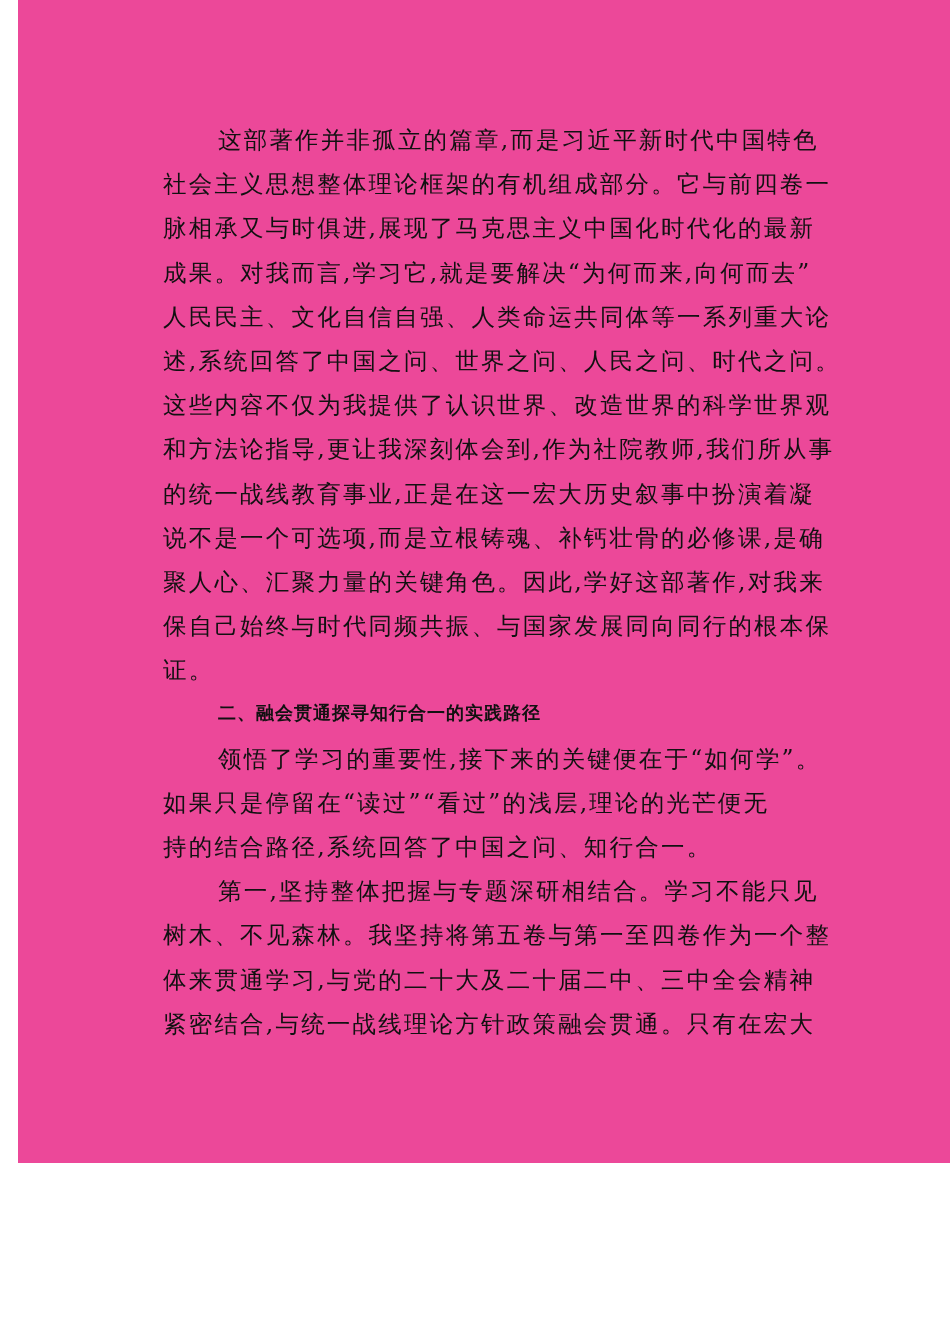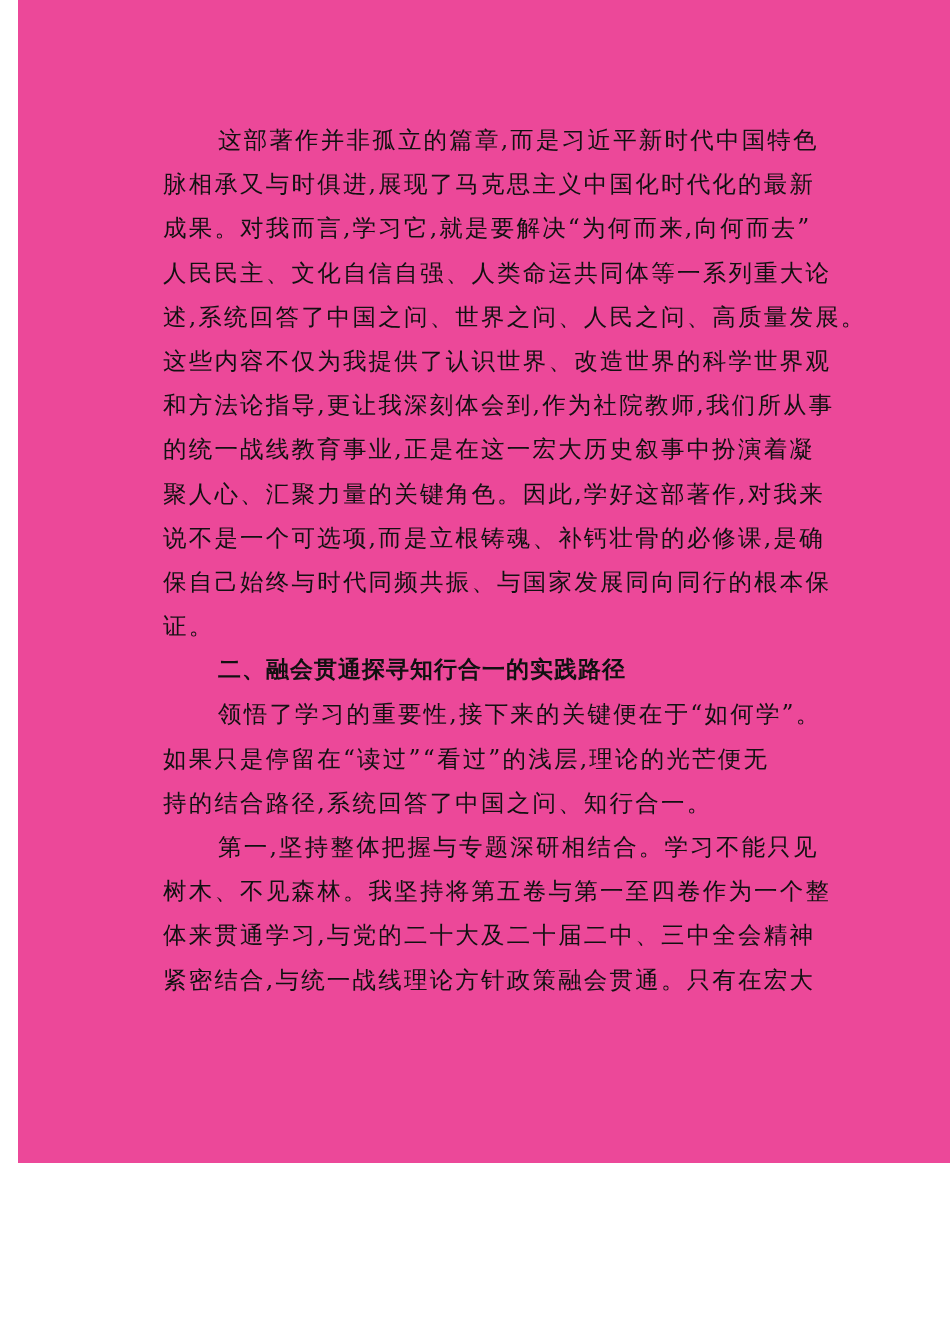--- a/index.html
+++ b/index.html
@@ -11,41 +11,42 @@
     position: absolute; left: 145px; top: 118px; width: 664px;
     font-family: "DejaVu Serif", "Liberation Serif", serif;
     color: #111111;
   }
   .line {
     height: 44.2px; line-height: 44.2px; font-size: 23.5px; white-space: nowrap;
     letter-spacing: 2.2px;
   }
   .indent { padding-left: 55px; }
   .heading {
-    font-family: Liberation Serif, serif;
-    font-weight: bold; letter-spacing: 1px; font-size: 23px;
+    font-family: Liberation Mono, monospace;
+    font-weight: bold; letter-spacing: 1px; font-size: 18px;
   }
 </style>
 </head>
 <body>
 
 <div class="page">
   <div class="content">
 
     <div>
       <div class="line indent">这部著作并非孤立的篇章,而是习近平新时代中国特色</div>
+      <div class="line">社会主义思想整体理论框架的有机组成部分。它与前四卷一</div>
       <div class="line">脉相承又与时俱进,展现了马克思主义中国化时代化的最新</div>
       <div class="line">成果。对我而言,学习它,就是要解决“为何而来,向何而去”</div>
       <div class="line">人民民主、文化自信自强、人类命运共同体等一系列重大论</div>
-      <div class="line">述,系统回答了中国之问、世界之问、人民之问、高质量发展。</div>
+      <div class="line">述,系统回答了中国之问、世界之问、人民之问、时代之问。</div>
       <div class="line">这些内容不仅为我提供了认识世界、改造世界的科学世界观</div>
       <div class="line">和方法论指导,更让我深刻体会到,作为社院教师,我们所从事</div>
       <div class="line">的统一战线教育事业,正是在这一宏大历史叙事中扮演着凝</div>
+      <div class="line">说不是一个可选项,而是立根铸魂、补钙壮骨的必修课,是确</div>
       <div class="line">聚人心、汇聚力量的关键角色。因此,学好这部著作,对我来</div>
-      <div class="line">说不是一个可选项,而是立根铸魂、补钙壮骨的必修课,是确</div>
       <div class="line">保自己始终与时代同频共振、与国家发展同向同行的根本保</div>
       <div class="line">证。</div>
     </div>
 
     <div class="line indent heading">二、融会贯通探寻知行合一的实践路径</div>
 
     <div>
       <div class="line indent">领悟了学习的重要性,接下来的关键便在于“如何学”。</div>
       <div class="line">如果只是停留在“读过”“看过”的浅层,理论的光芒便无</div>
       <div class="line">持的结合路径,系统回答了中国之问、知行合一。</div>

